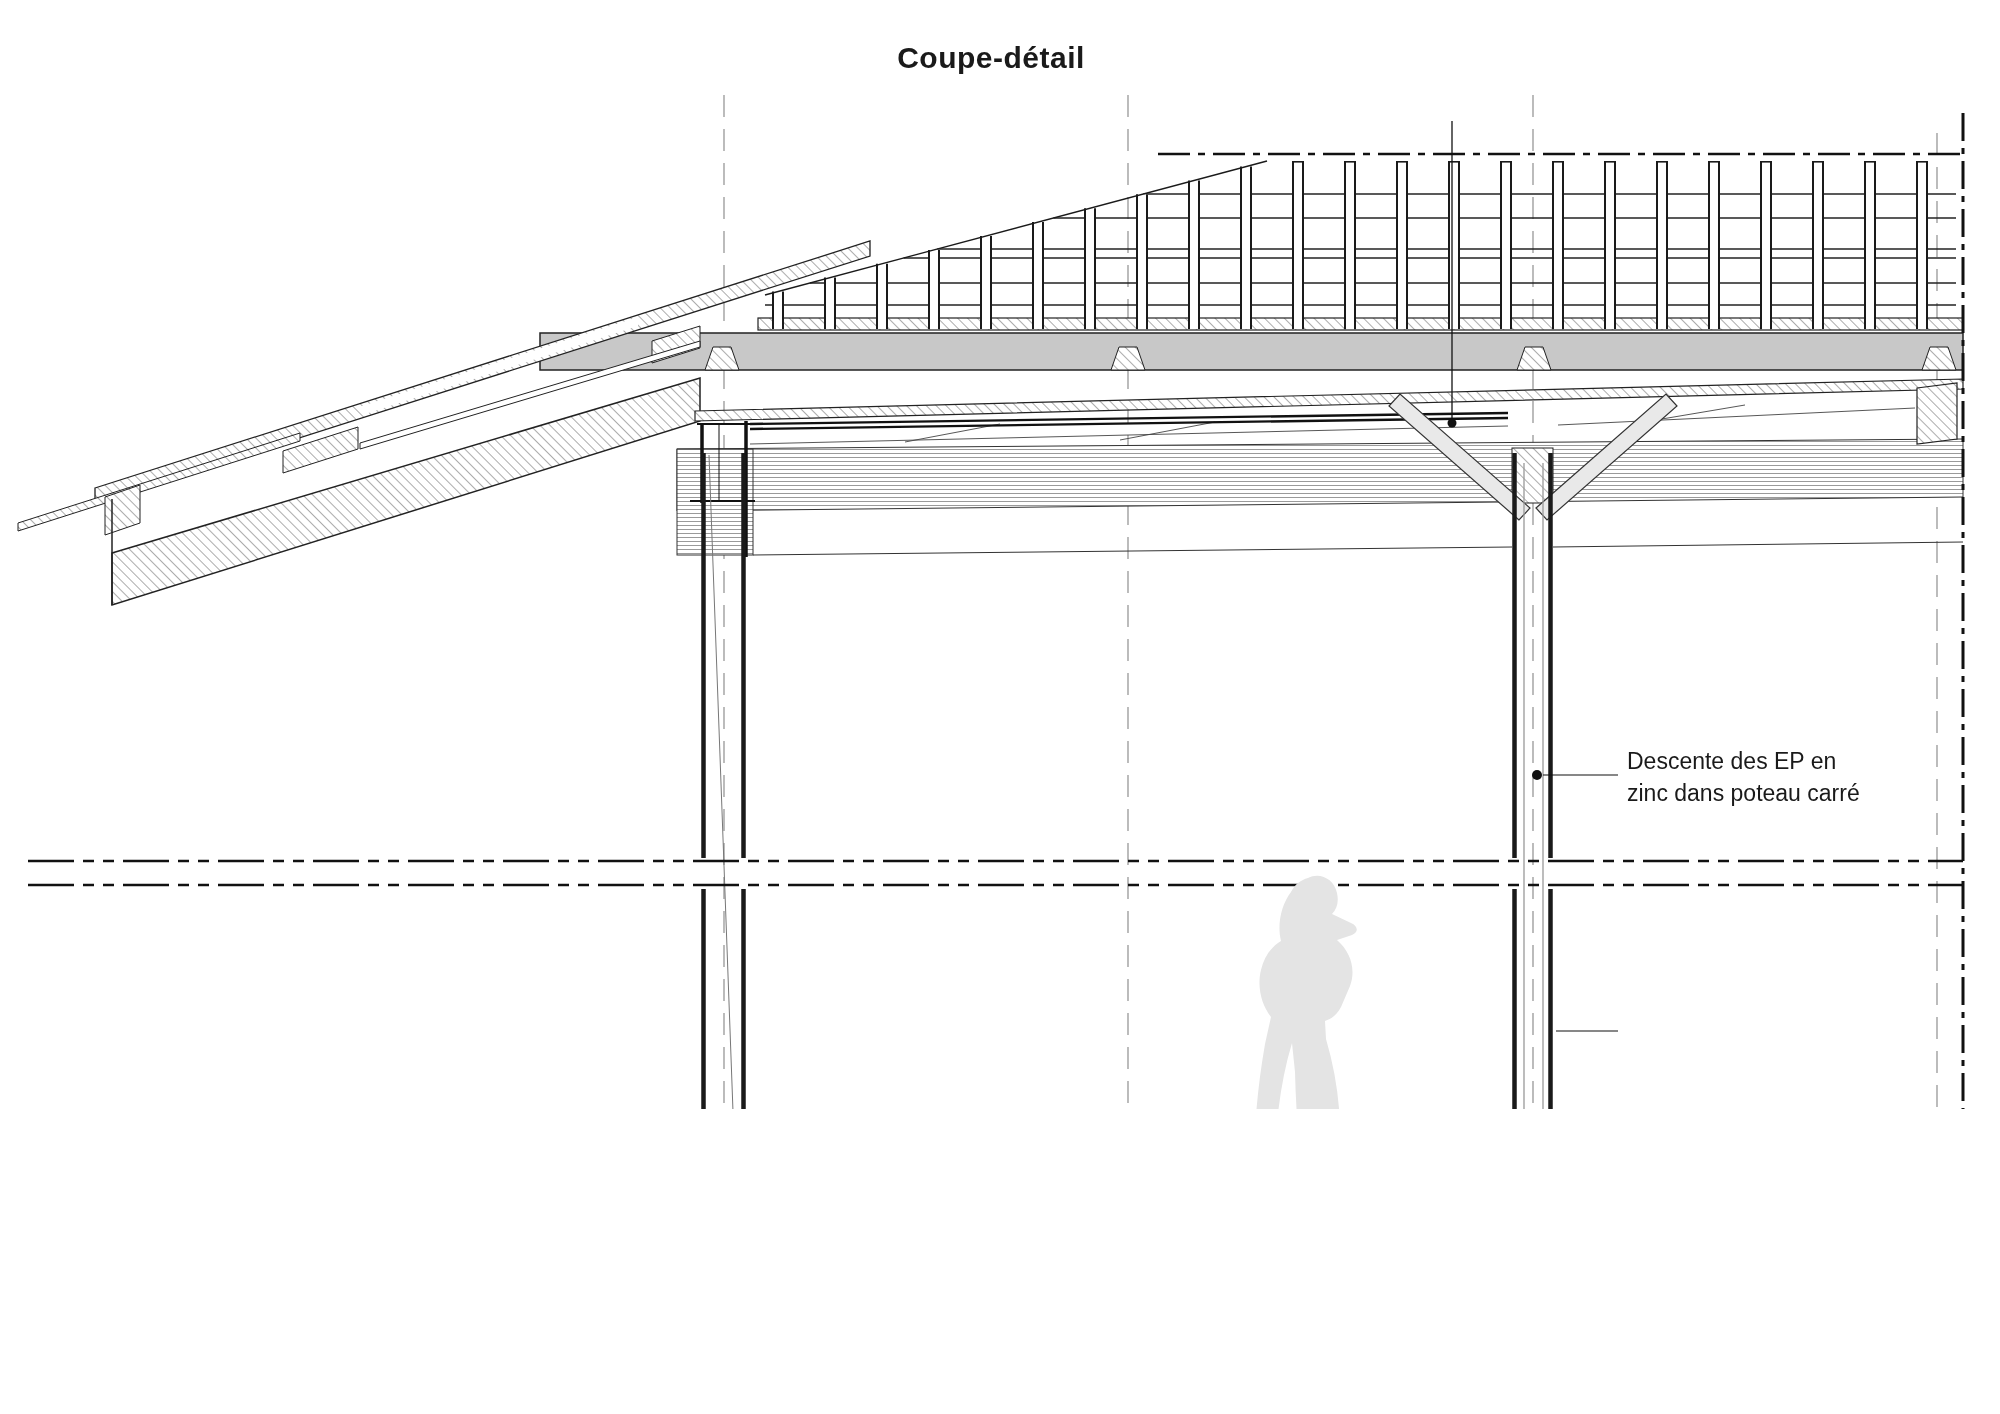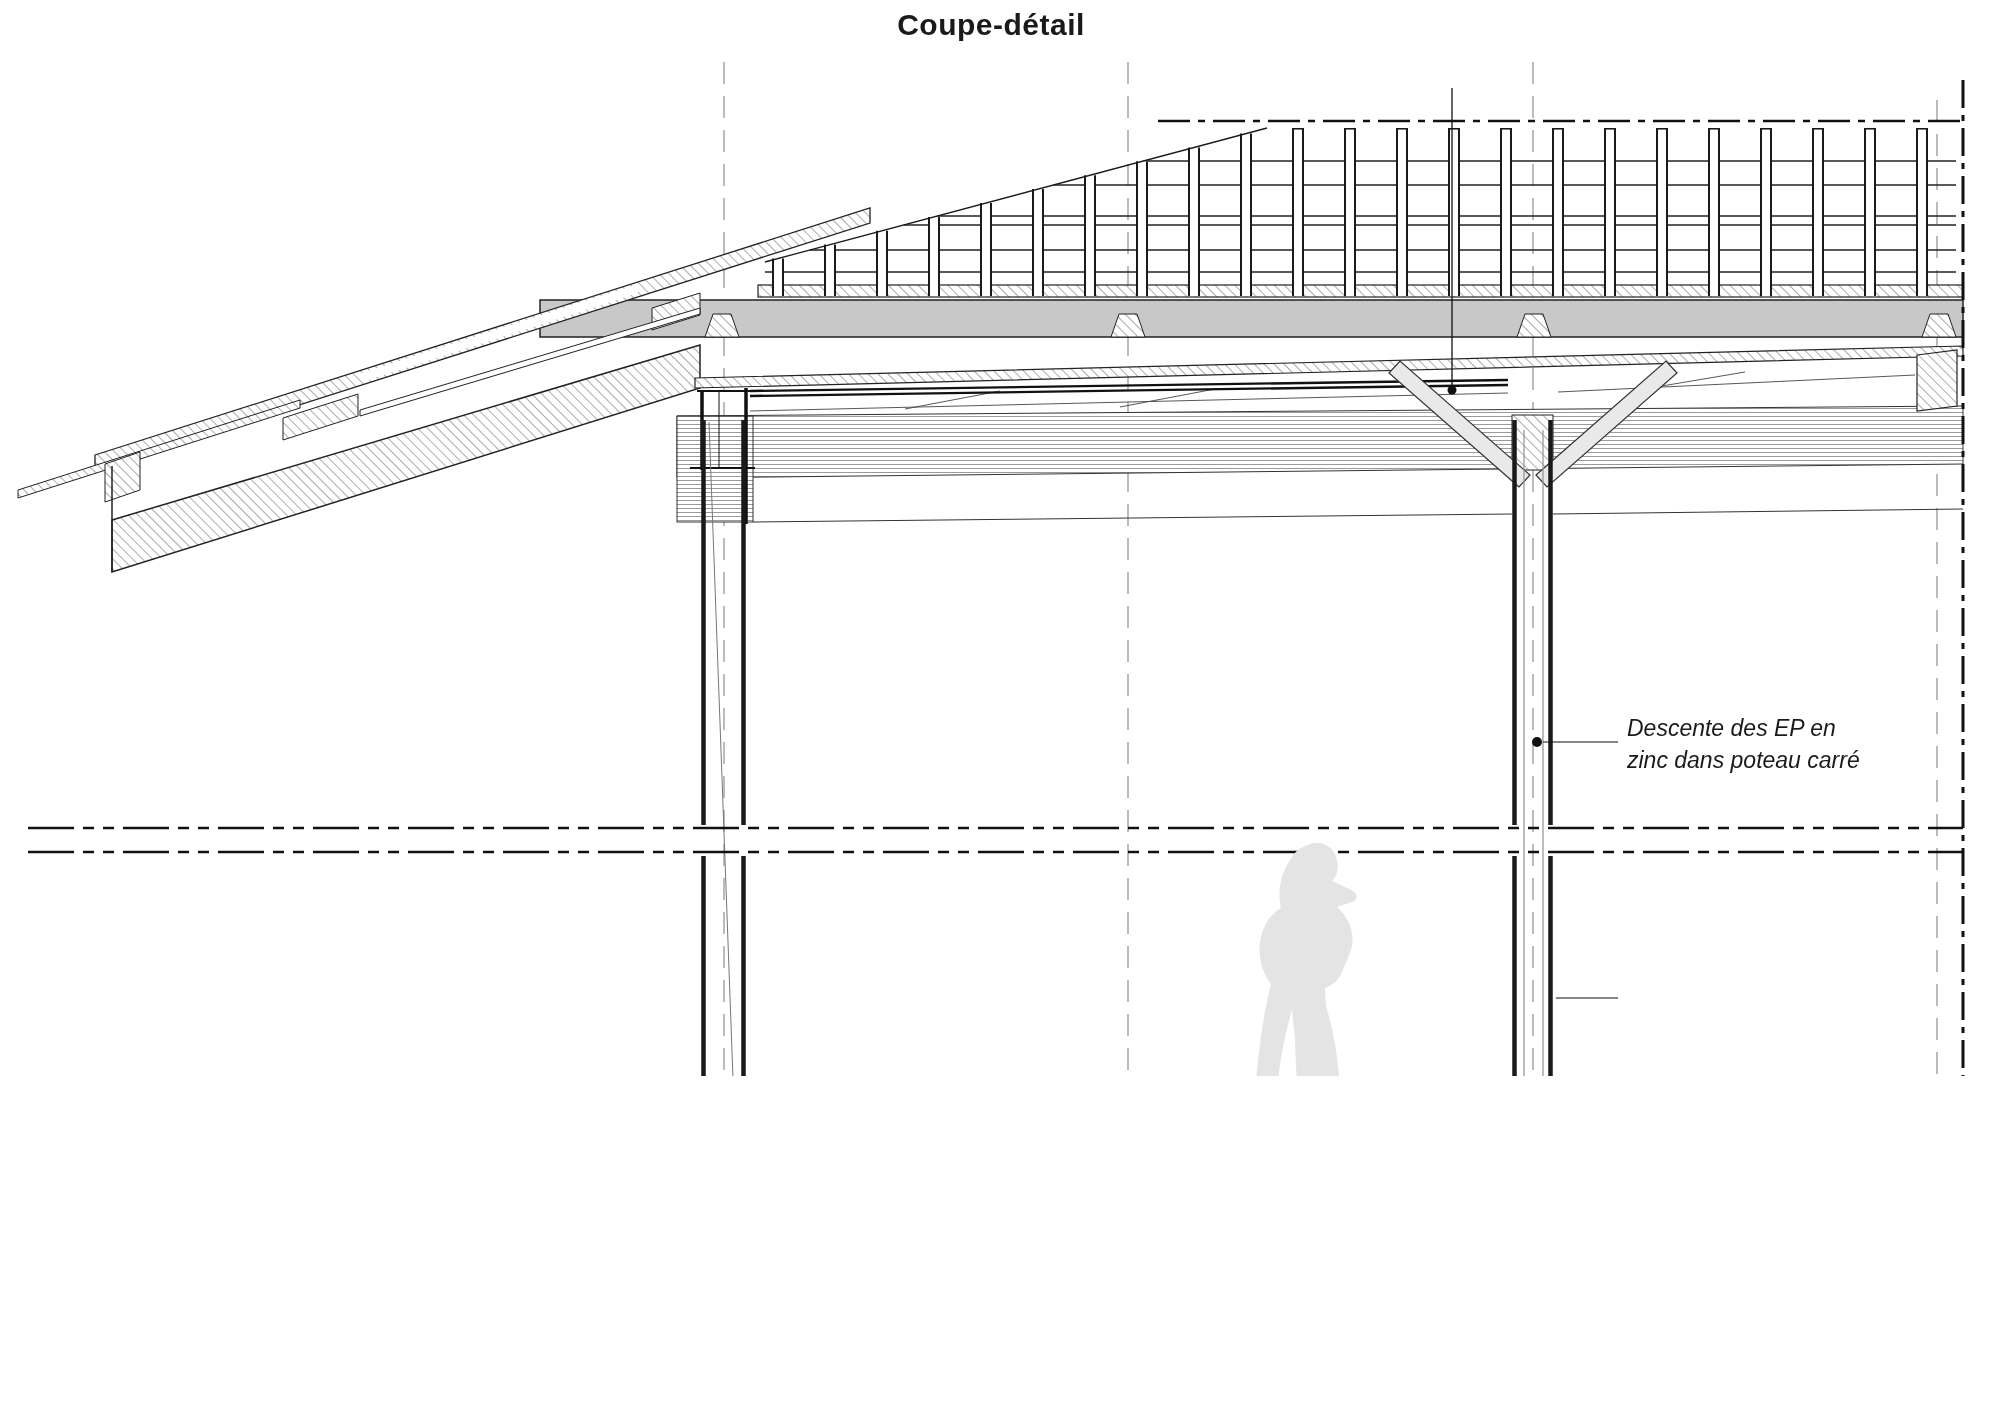--- a/index.html
+++ b/index.html
@@ -1,28 +1,29 @@
 <!DOCTYPE html>
 <html><head>
 <meta charset="utf-8">
 <style>
   html,body{margin:0;padding:0;background:#fff;}
   .canvas{
     position:relative;width:2000px;height:1076px;background:#fff;overflow:hidden;
     font-family:"Liberation Sans", sans-serif;
+    margin-top:33px;
   }
   .canvas svg{position:absolute;left:0;top:0;}
   .drawing-title{
     position:absolute;left:991px;top:8px;transform:translateX(-50%);
     font-size:30px;font-weight:bold;color:#1a1a1a;white-space:nowrap;letter-spacing:.5px;
   }
   .note{
     position:absolute;font-size:23px;line-height:32px;color:#1a1a1a;white-space:nowrap;
   }
-  .note-downpipe{left:1627px;top:712px;font-style:italic;}
+  .note-downpipe{left:1627px;top:712px;}
   .note-columns{left:1627px;top:980px;}
 </style>
 </head>
 <body>
 
 <div class="canvas">
 
   <svg id="drawing" width="2000" height="1414" viewBox="0 0 2000 1414">
     <defs>
       <pattern id="pFine" width="7" height="7" patternUnits="userSpaceOnUse" patternTransform="rotate(45)">

